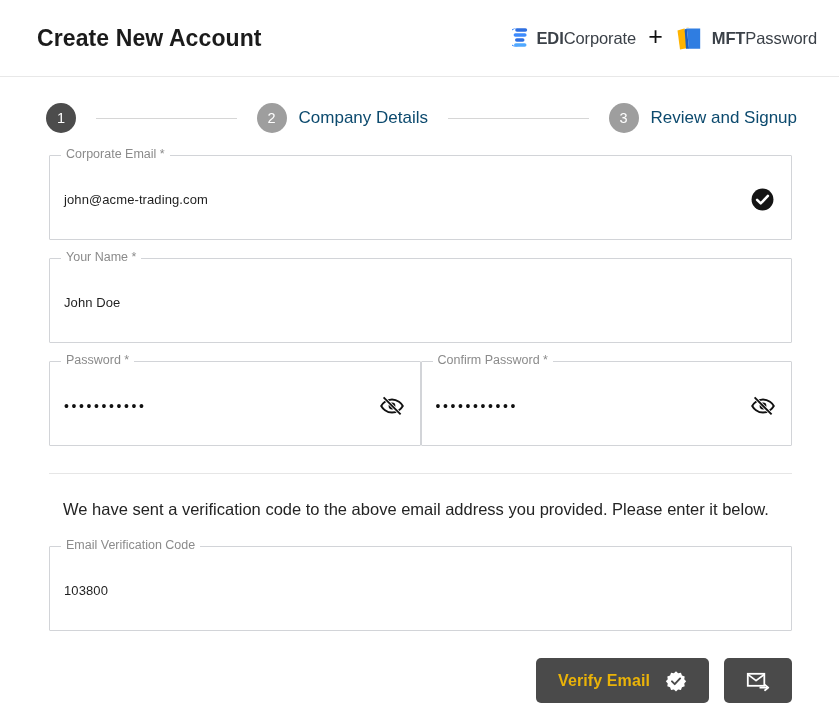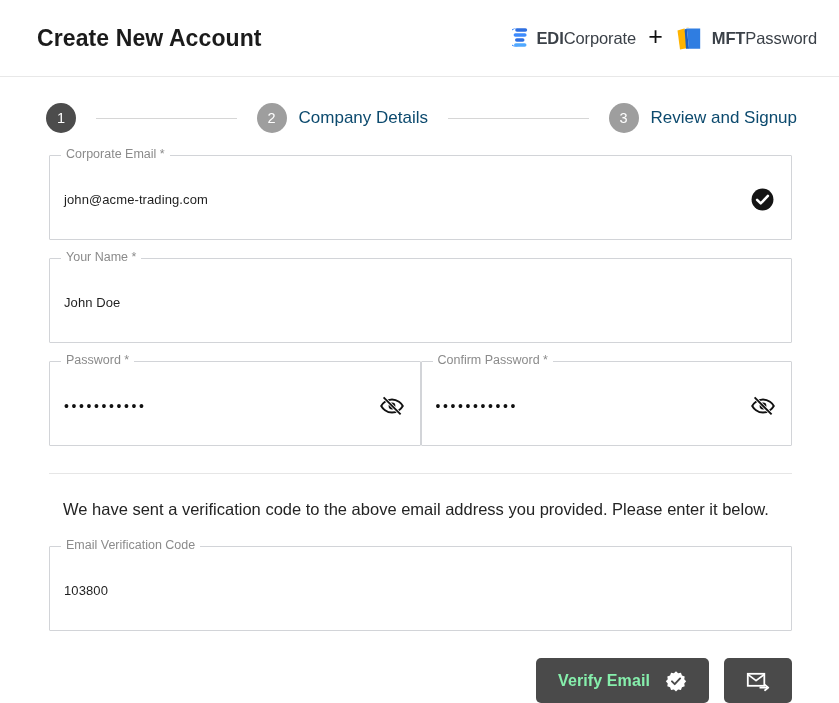--- a/index.html
+++ b/index.html
@@ -161,21 +161,21 @@
 
   
   .button-row {
     display: flex;
     justify-content: flex-end;
     gap: 15px;
     padding: 27px 0 0 0;
   }
   .btn {
     background: #4a4a4a;
-    color: #86efac;
+    color: #eab308;
     border: none;
     border-radius: 5px;
     height: 45px;
     padding: 0 22px;
     display: flex;
     align-items: center;
     gap: 15px;
     font-size: 16px;
     font-weight: bold;
     font-family: "Liberation Sans", sans-serif;

